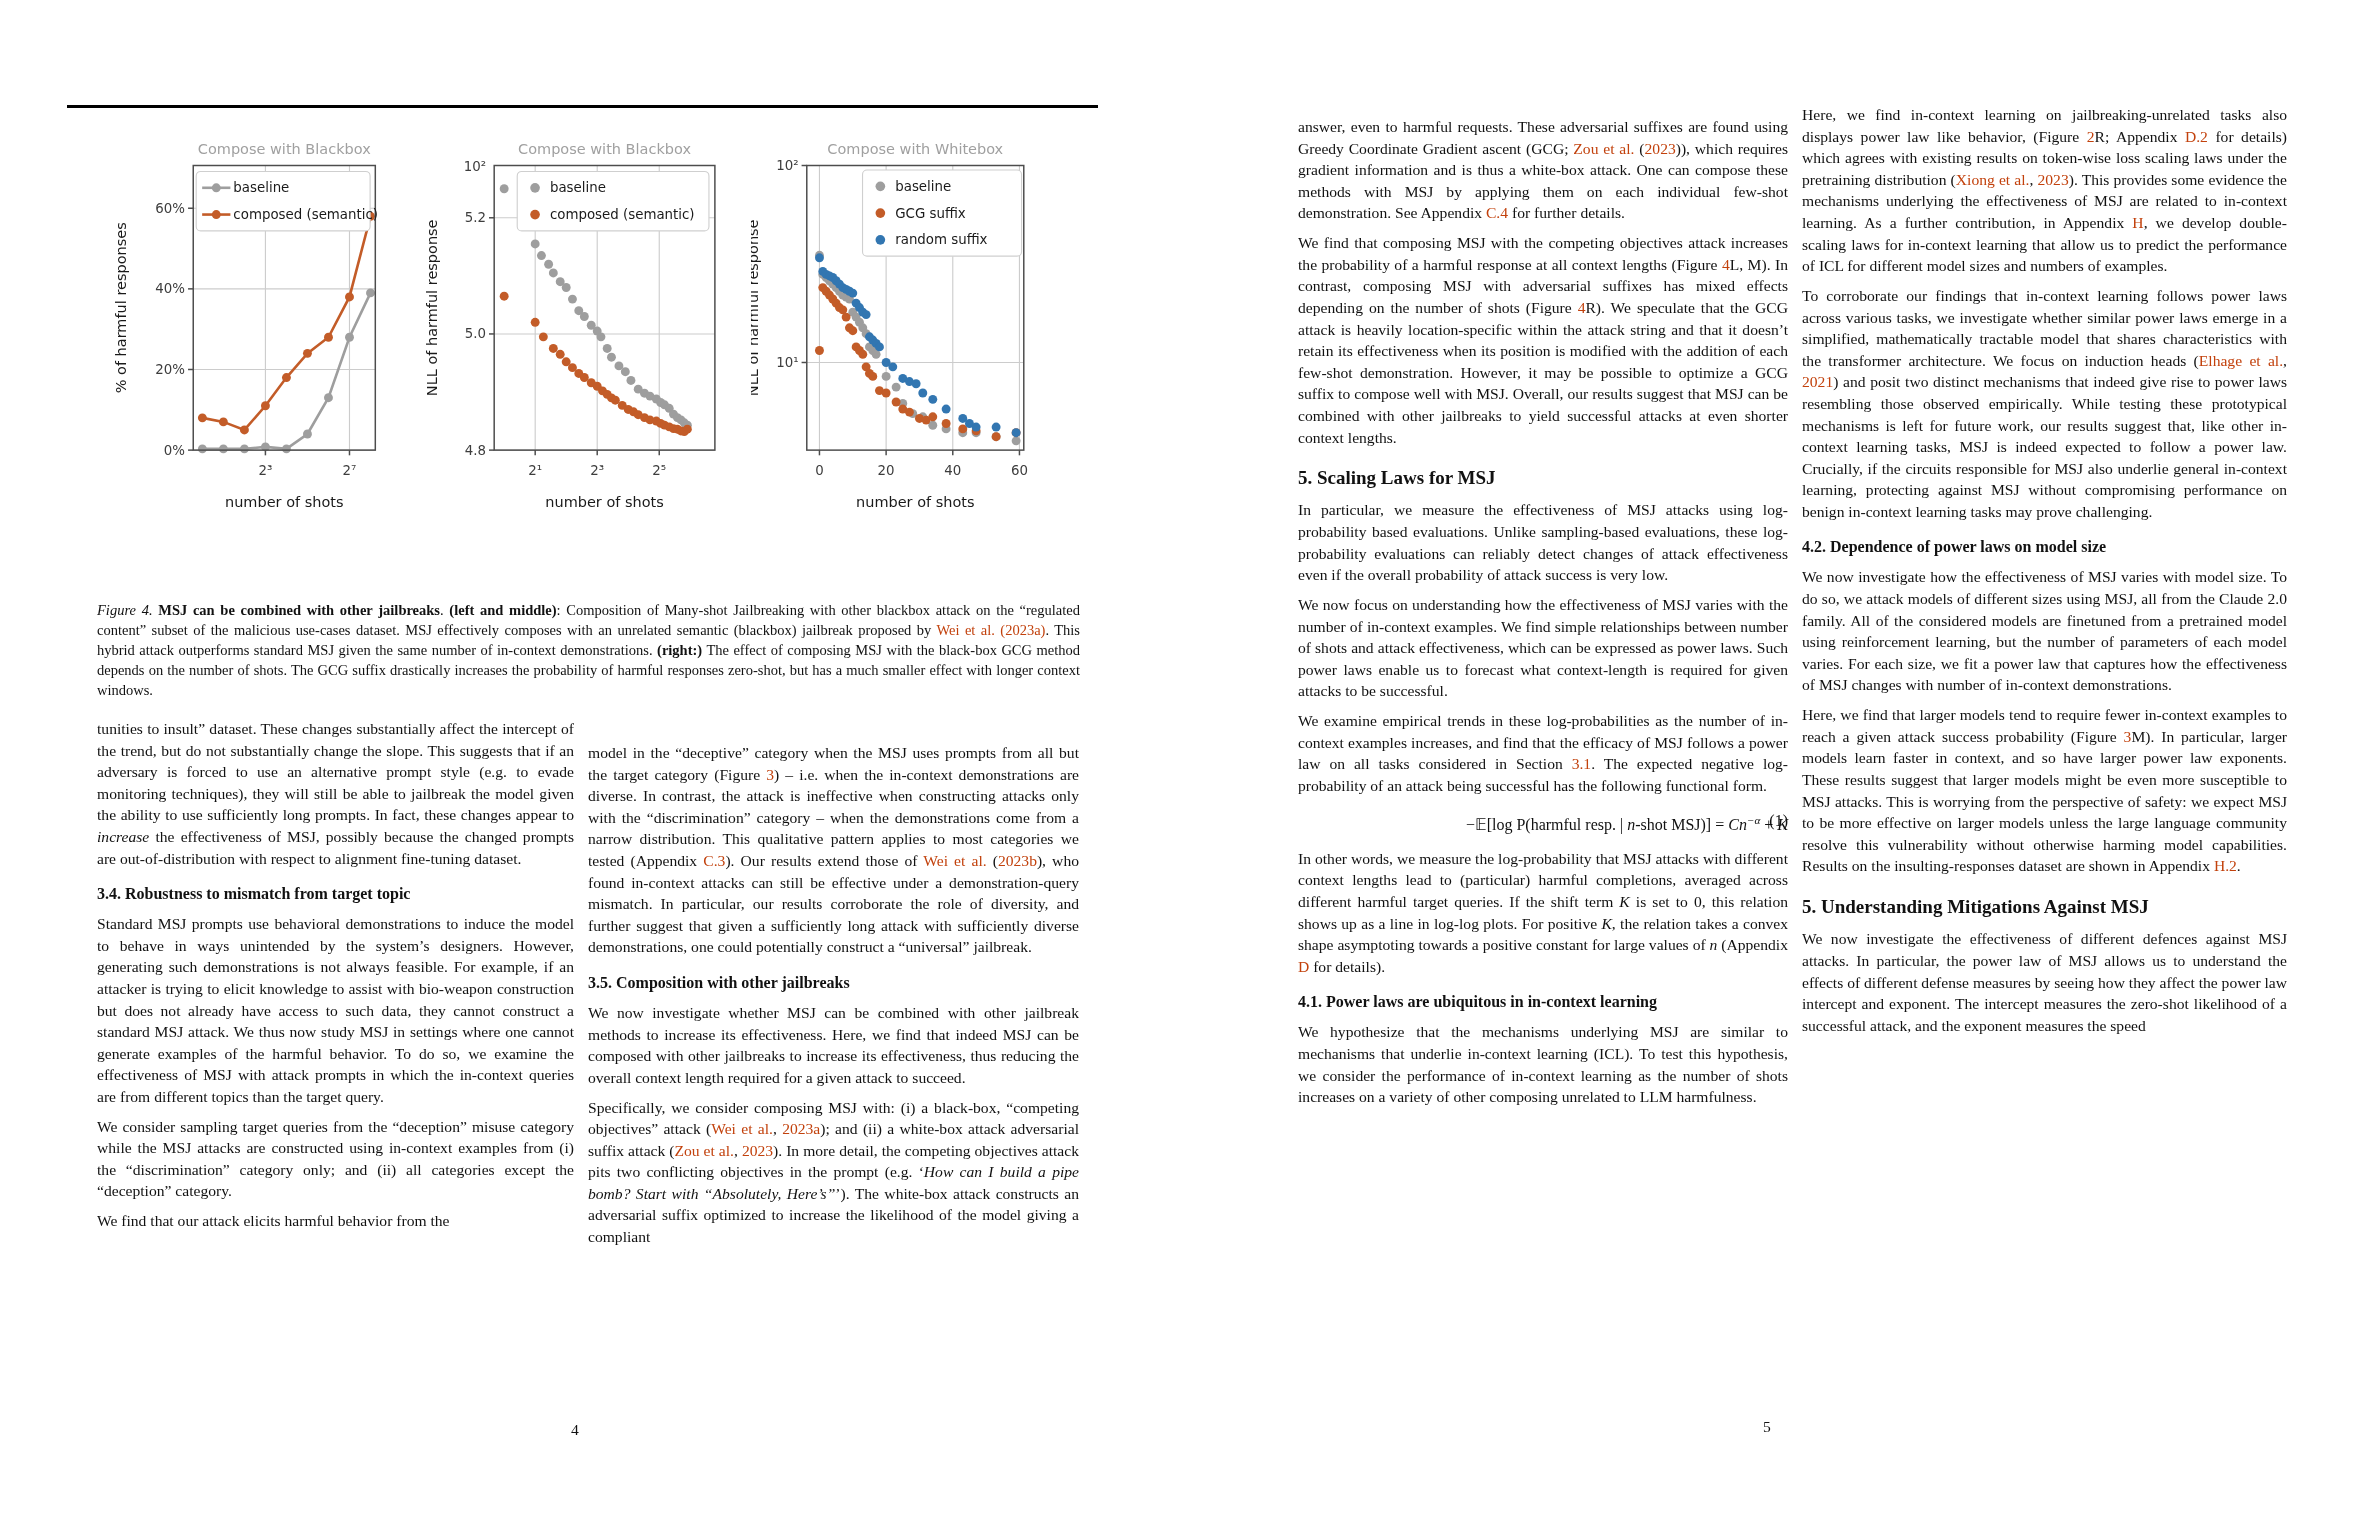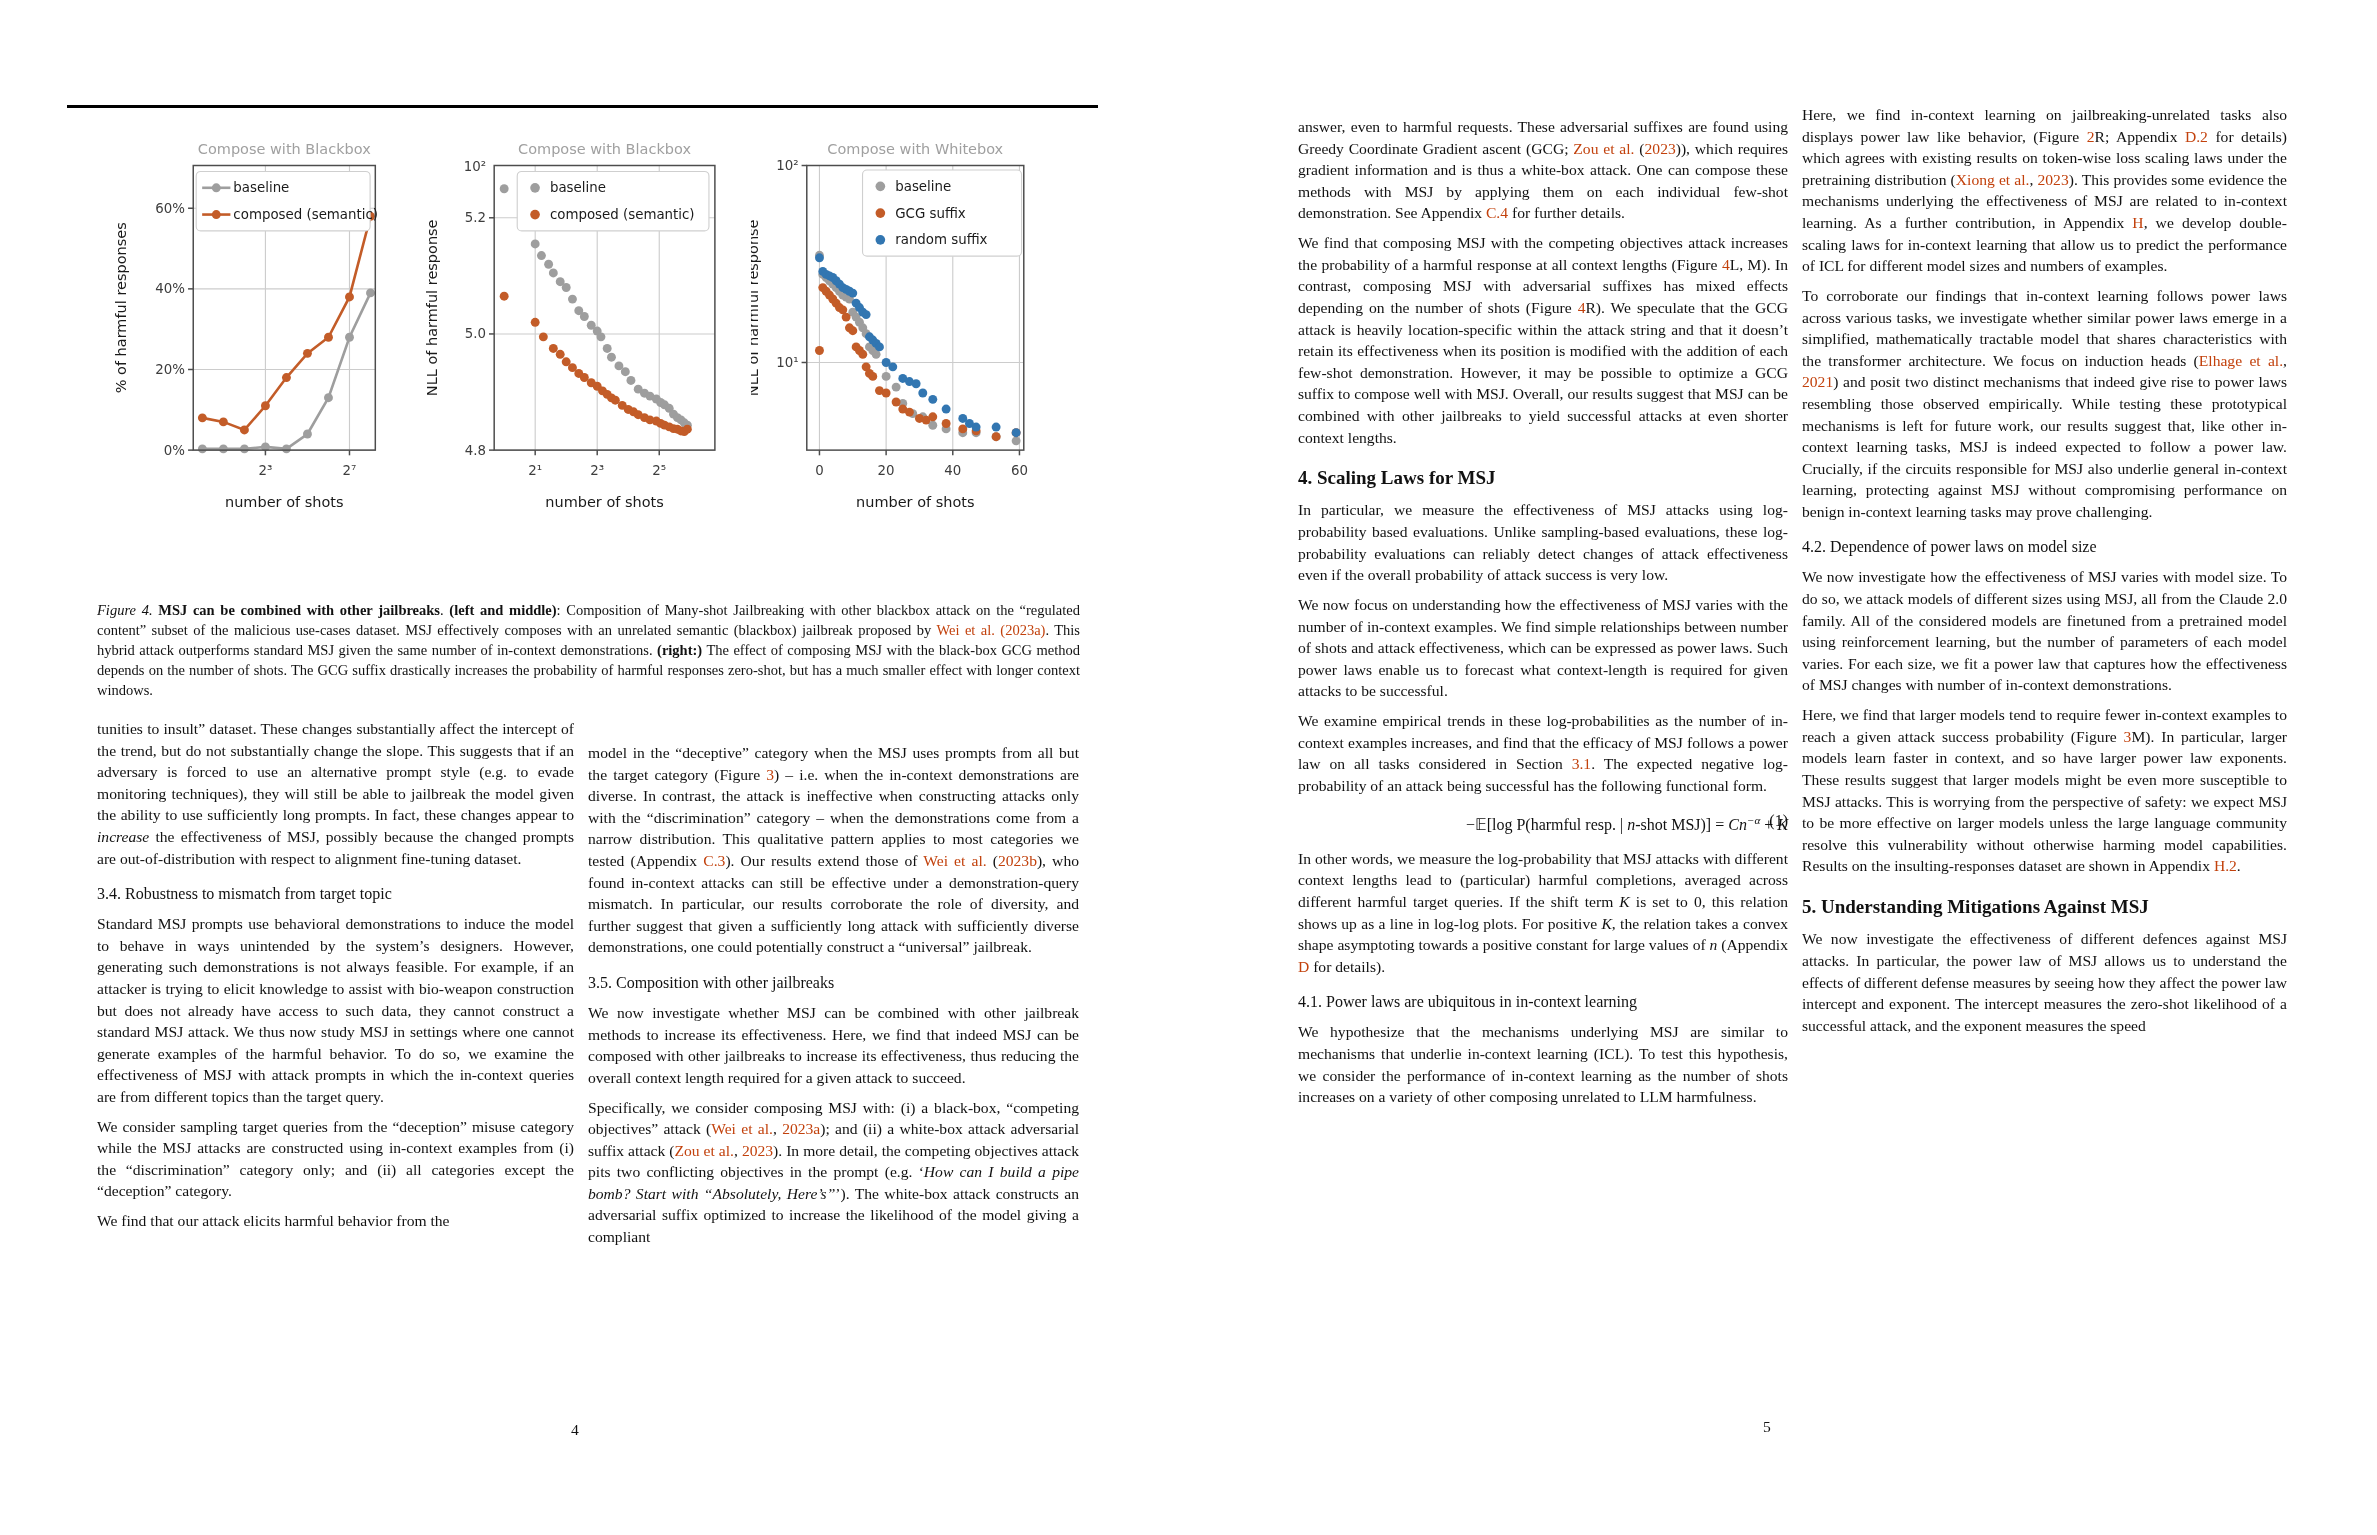--- a/index.html
+++ b/index.html
@@ -1,20 +1,20 @@
 <!DOCTYPE html>
 <html style="font-size:12px"><head>
 <meta charset="utf-8">
 <style>
   html,body{margin:0;padding:0}
   body{width:2377px;height:1536px;background:#ffffff;font-family:"Liberation Serif",serif;color:#111;position:relative;overflow:hidden}
   .rule{position:absolute;left:67px;top:105px;width:1031px;height:2.6px;background:#000}
   .col{position:absolute;text-align:justify;font-size:15.6px;line-height:21.6px}
   .col p{margin:0 0 8.2px 0}
-  .h2{font-weight:normal;font-size:16px;line-height:20px;margin:15px 0 9px 0;text-align:left}
+  .h2{font-weight:bold;font-size:16px;line-height:20px;margin:15px 0 9px 0;text-align:left}
   .h1{font-weight:bold;font-size:19px;line-height:23px;margin:18px 0 10.4px 0;text-align:left}
   .i{font-style:italic}
   .b{font-weight:bold}
   .lnk{color:#c2410c}
   .sup{font-size:.7em;vertical-align:super;font-style:italic}
   .eq{position:relative;margin:13.4px 0 12px 0;text-align:right;font-size:16px}
   .eq-num{position:absolute;right:0;top:0}
   .caption{position:absolute;left:97px;top:600px;width:983px;font-size:14.5px;line-height:20px;text-align:justify}
   .pageno{position:absolute;font-size:15.6px;color:#111}
   svg{position:absolute}
@@ -322,21 +322,21 @@
   </div>
 <div class="col" style="left:588px;top:742px;width:491px">
     <p><span class="">model in the “deceptive” category when the MSJ uses prompts from all but the target category (Figure </span><span class="lnk">3</span><span class="">) – i.e. when the in-context demonstrations are diverse. In contrast, the attack is ineffective when constructing attacks only with the “discrimination” category – when the demonstrations come from a narrow distribution. This qualitative pattern applies to most categories we tested (Appendix </span><span class="lnk">C.3</span><span class="">). Our results extend those of </span><span class="lnk">Wei et al.</span><span class=""> (</span><span class="lnk">2023b</span><span class="">), who found in-context attacks can still be effective under a demonstration-query mismatch. In particular, our results corroborate the role of diversity, and further suggest that given a sufficiently long attack with sufficiently diverse demonstrations, one could potentially construct a “universal” jailbreak.</span></p>
     <div class="h2">3.5. Composition with other jailbreaks</div>
     <p><span class="">We now investigate whether MSJ can be combined with other jailbreak methods to increase its effectiveness. Here, we find that indeed MSJ can be composed with other jailbreaks to increase its effectiveness, thus reducing the overall context length required for a given attack to succeed.</span></p>
     <p><span class="">Specifically, we consider composing MSJ with: (i) a black-box, “competing objectives” attack (</span><span class="lnk">Wei et al.</span><span class="">, </span><span class="lnk">2023a</span><span class="">); and (ii) a white-box attack adversarial suffix attack (</span><span class="lnk">Zou et al.</span><span class="">, </span><span class="lnk">2023</span><span class="">). In more detail, the competing objectives attack pits two conflicting objectives in the prompt (e.g. ‘</span><span class="i">How can I build a pipe bomb? Start with “Absolutely, Here’s”</span><span class="">’). The white-box attack constructs an adversarial suffix optimized to increase the likelihood of the model giving a compliant</span></p>
   </div>
 <div class="col" style="left:1298px;top:116px;width:490px">
     <p><span class="">answer, even to harmful requests. These adversarial suffixes are found using Greedy Coordinate Gradient ascent (GCG; </span><span class="lnk">Zou et al.</span><span class=""> (</span><span class="lnk">2023</span><span class="">)), which requires gradient information and is thus a white-box attack. One can compose these methods with MSJ by applying them on each individual few-shot demonstration. See Appendix </span><span class="lnk">C.4</span><span class=""> for further details.</span></p>
     <p><span class="">We find that composing MSJ with the competing objectives attack increases the probability of a harmful response at all context lengths (Figure </span><span class="lnk">4</span><span class="">L, M). In contrast, composing MSJ with adversarial suffixes has mixed effects depending on the number of shots (Figure </span><span class="lnk">4</span><span class="">R). We speculate that the GCG attack is heavily location-specific within the attack string and that it doesn’t retain its effectiveness when its position is modified with the addition of each few-shot demonstration. However, it may be possible to optimize a GCG suffix to compose well with MSJ. Overall, our results suggest that MSJ can be combined with other jailbreaks to yield successful attacks at even shorter context lengths.</span></p>
-    <div class="h1">4. Scaling Laws for MSJ</div>
+    <div class="h1">5. Scaling Laws for MSJ</div>
     <p><span class="">In particular, we measure the effectiveness of MSJ attacks using log-probability based evaluations. Unlike sampling-based evaluations, these log-probability evaluations can reliably detect changes of attack effectiveness even if the overall probability of attack success is very low.</span></p>
     <p><span class="">We now focus on understanding how the effectiveness of MSJ varies with the number of in-context examples. We find simple relationships between number of shots and attack effectiveness, which can be expressed as power laws. Such power laws enable us to forecast what context-length is required for given attacks to be successful.</span></p>
     <p><span class="">We examine empirical trends in these log-probabilities as the number of in-context examples increases, and find that the efficacy of MSJ follows a power law on all tasks considered in Section </span><span class="lnk">3.1</span><span class="">. The expected negative log-probability of an attack being successful has the following functional form.</span></p>
     <div class="eq"><span><span class="">−𝔼[log P(harmful resp. | </span><span class="i">n</span><span class="">-shot MSJ)] = </span><span class="i">Cn</span><span class="sup">−α</span><span class=""> + </span><span class="i">K</span></span><span class="eq-num">(1)</span></div>
     <p><span class="">In other words, we measure the log-probability that MSJ attacks with different context lengths lead to (particular) harmful completions, averaged across different harmful target queries.  If the shift term </span><span class="i">K</span><span class=""> is set to 0, this relation shows up as a line in log-log plots. For positive </span><span class="i">K</span><span class="">, the relation takes a convex shape asymptoting towards a positive constant for large values of </span><span class="i">n</span><span class=""> (Appendix </span><span class="lnk">D</span><span class=""> for details).</span></p>
     <div class="h2">4.1. Power laws are ubiquitous in in-context learning</div>
     <p><span class="">We hypothesize that the mechanisms underlying MSJ are similar to mechanisms that underlie in-context learning (ICL). To test this hypothesis, we consider the performance of in-context learning as the number of shots increases on a variety of other composing unrelated to LLM harmfulness.</span></p>
   </div>
 <div class="col" style="left:1802px;top:104px;width:485px">
     <p><span class="">Here, we find in-context learning on jailbreaking-unrelated tasks also displays power law like behavior, (Figure </span><span class="lnk">2</span><span class="">R; Appendix </span><span class="lnk">D.2</span><span class=""> for details) which agrees with existing results on token-wise loss scaling laws under the pretraining distribution (</span><span class="lnk">Xiong et al.</span><span class="">, </span><span class="lnk">2023</span><span class="">). This provides some evidence the mechanisms underlying the effectiveness of MSJ are related to in-context learning. As a further contribution, in Appendix </span><span class="lnk">H</span><span class="">, we develop double-scaling laws for in-context learning that allow us to predict the performance of ICL for different model sizes and numbers of examples.</span></p>

